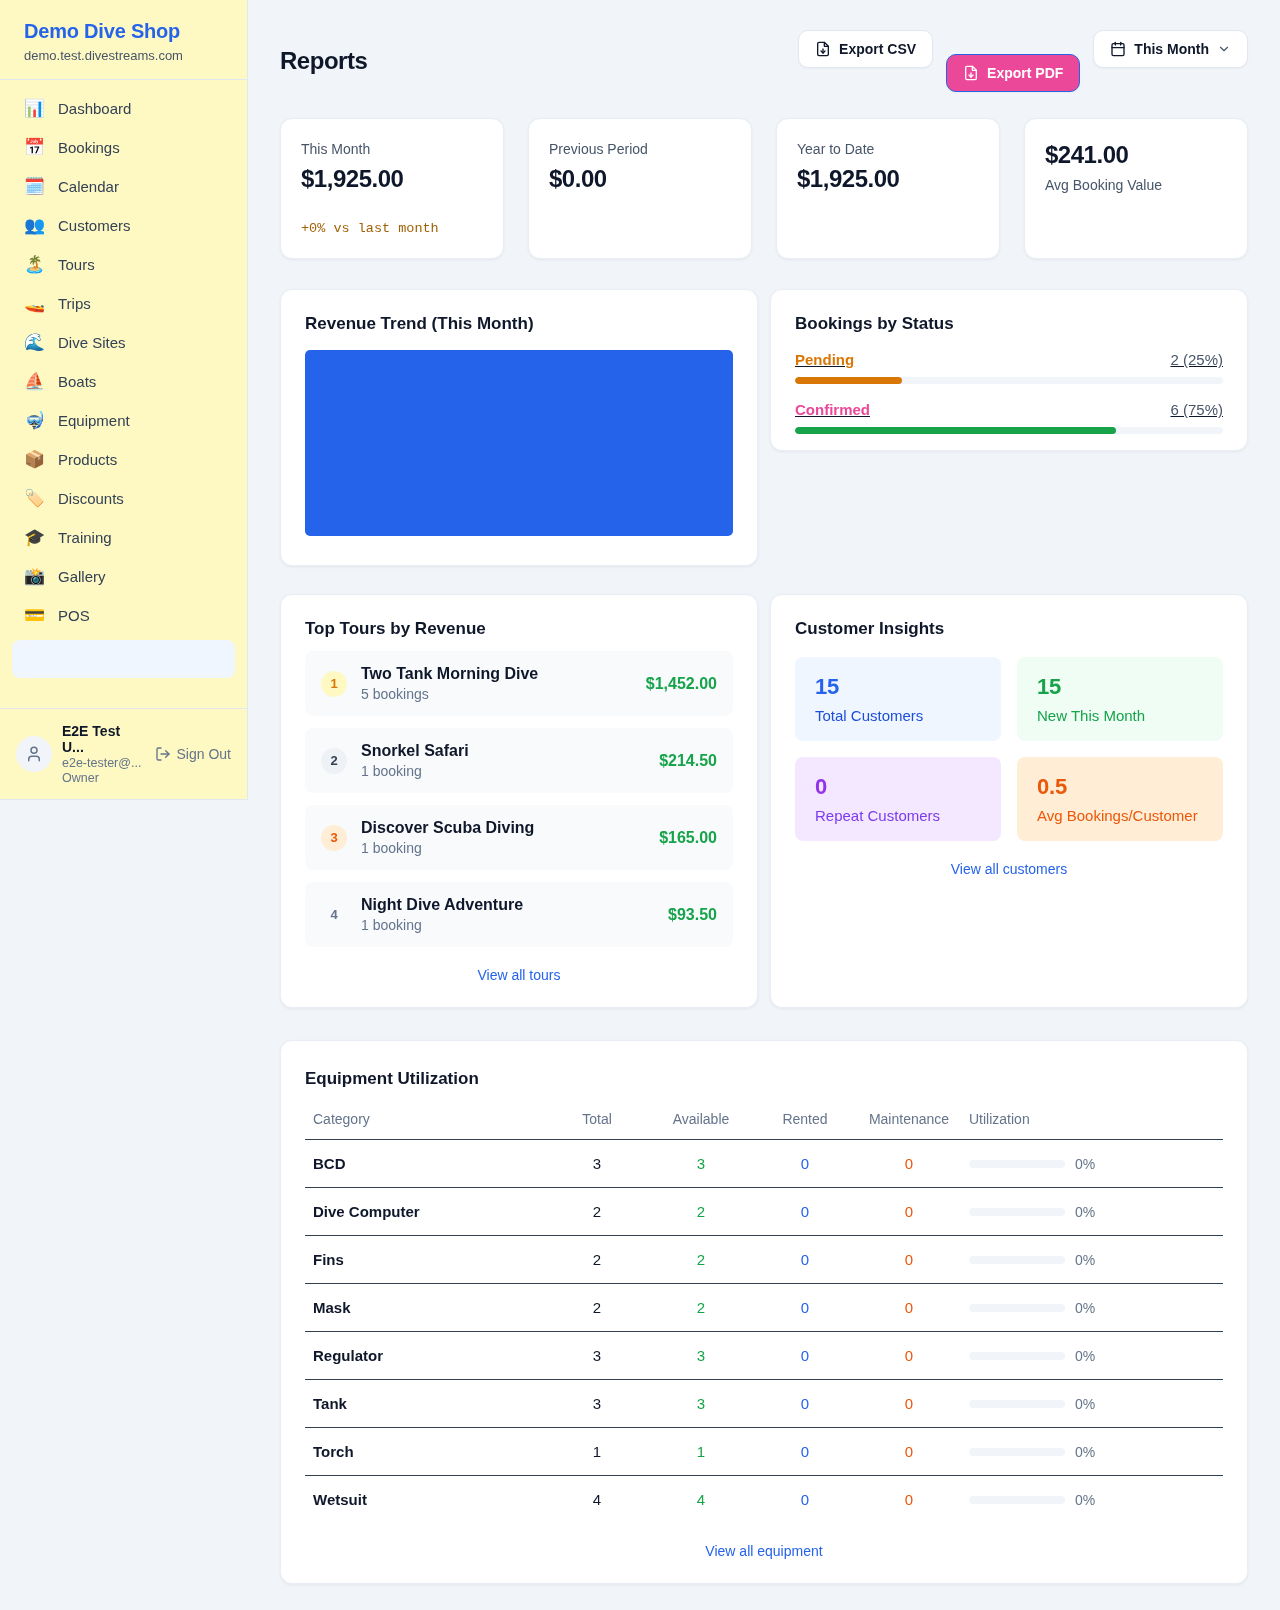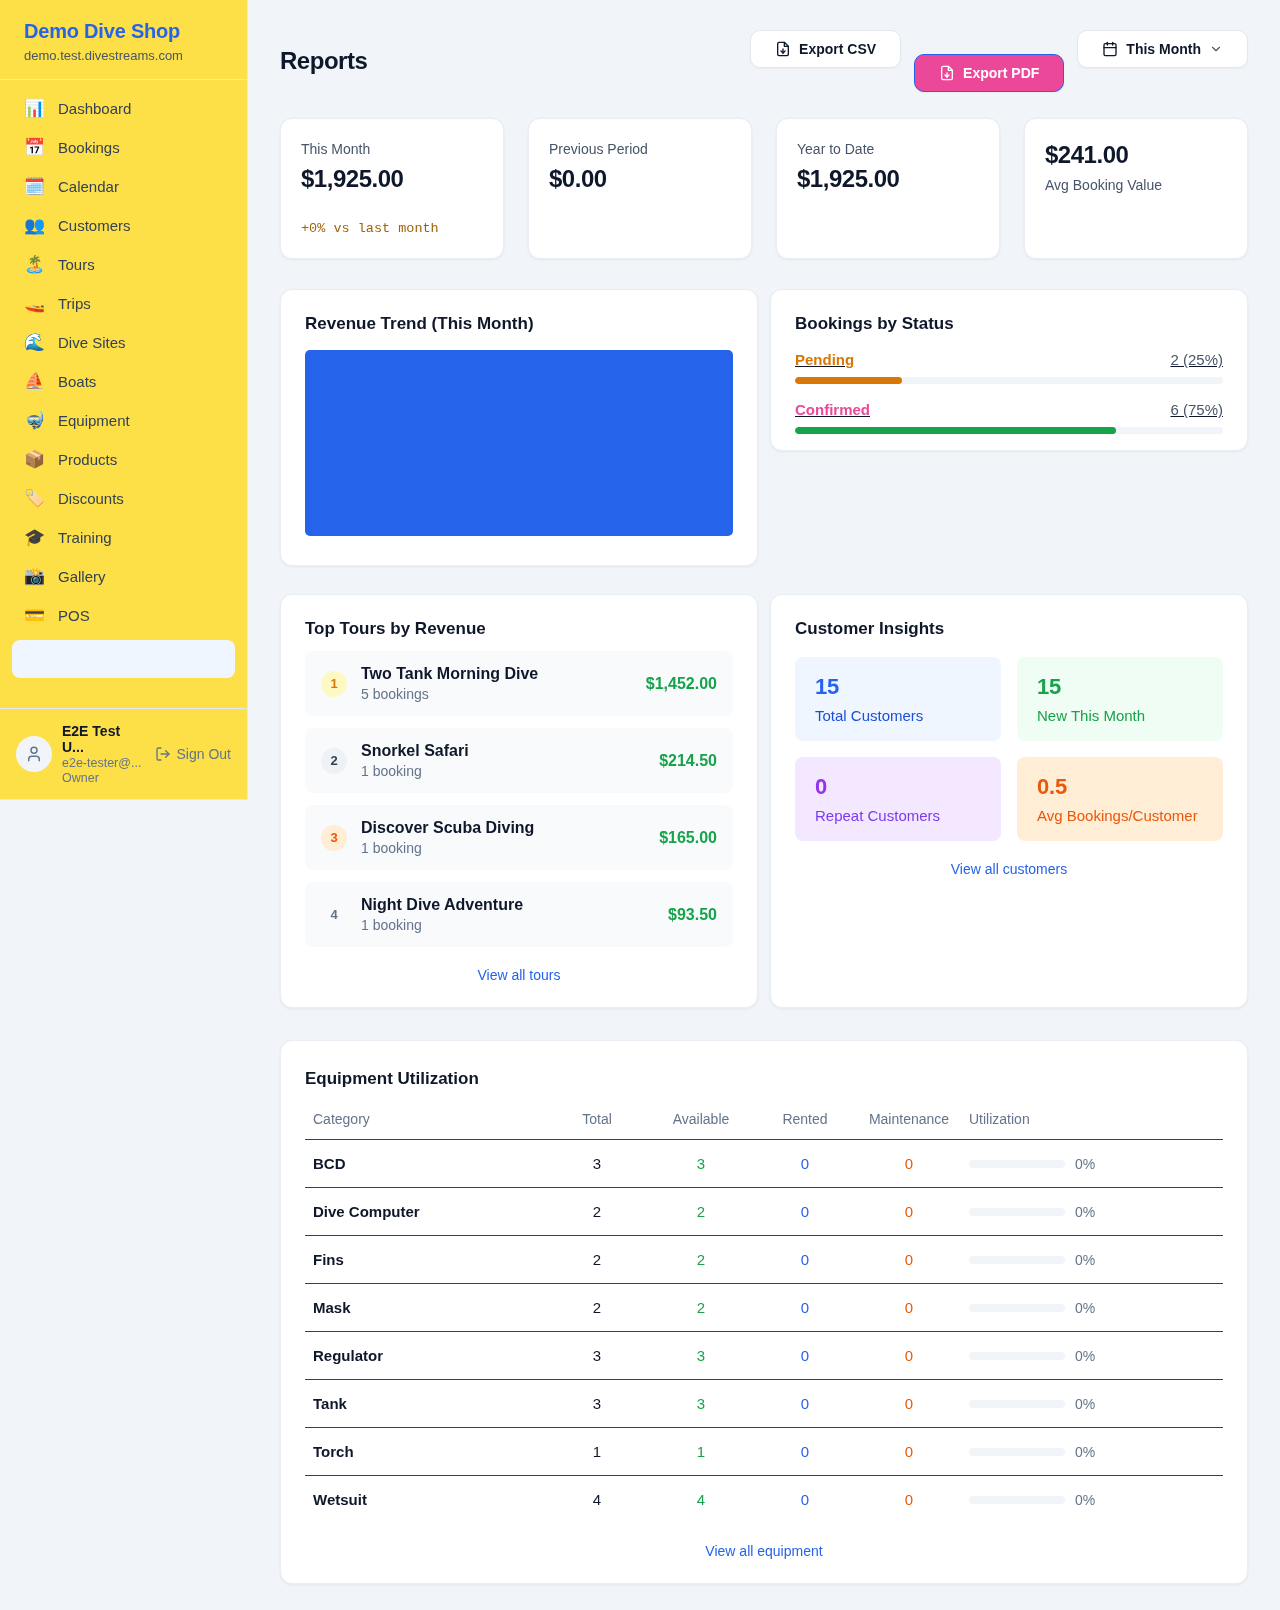--- a/index.html
+++ b/index.html
@@ -5,21 +5,21 @@
   * { margin:0; padding:0; box-sizing:border-box; }
   html,body { width:1280px; }
   body {
     font-family:"Liberation Sans","DejaVu Sans",sans-serif;
     background:#f1f5f9; color:#0f172a;
     min-height:1610px; position:relative;
   }
   
   .sidebar {
     position:absolute; top:0; left:0; width:248px; height:800px;
-    background:#fde047; border-right:1px solid #e2e8f0; border-bottom:1px solid #e2e8f0;
+    background:#fef9c3; border-right:1px solid #e2e8f0; border-bottom:1px solid #e2e8f0;
     display:flex; flex-direction:column; z-index:2;
   }
   .shop-header { padding:20px 24px 16px; border-bottom:1px solid #e2e8f0; }
   .shop-name { font-size:20px; font-weight:800; color:#2563eb; letter-spacing:-0.01em; }
   .shop-domain { font-size:13px; color:#475569; margin-top:5px; }
   .nav { flex:1; overflow:hidden; padding:10px 12px; }
   .nav-item {
     display:flex; align-items:center; gap:12px;
     padding:10px 12px; margin-bottom:2px; border-radius:8px;
     font-size:15px; color:#334155; cursor:pointer; text-decoration:none;
@@ -40,21 +40,21 @@
   .signout {
     display:flex; align-items:center; gap:6px; font-size:14px; color:#64748b;
     background:none; border:none; cursor:pointer; font-family:inherit; flex:none;
   }
   
   .main { margin-left:248px; padding:30px 32px 75px; }
   .header-row { display:flex; align-items:center; justify-content:space-between; margin-bottom:26px; }
   .page-title { font-size:24px; font-weight:800; letter-spacing:-0.02em; color:#0f172a; }
   .actions { display:flex; gap:13px; }
   .btn {
-    display:flex; align-items:center; gap:8px; height:38px; padding:0 24px;
+    display:flex; align-items:center; gap:8px; height:38px; padding:0 16px;
     border-radius:10px; border:1px solid #e2e8f0; background:#fff;
     font-family:inherit; font-size:14px; font-weight:600; color:#0f172a; cursor:pointer;
     box-shadow:0 1px 2px rgba(15,23,42,.04);
   }
   .btn.primary { background:#ec4899; border-color:#2563eb; color:#fff;margin-top:24px; }
   .btn svg { flex:none; }
   
   .card {
     background:#fff; border:1px solid #e9eef4; border-radius:12px;
     box-shadow:0 1px 3px rgba(15,23,42,.06); padding:24px;

